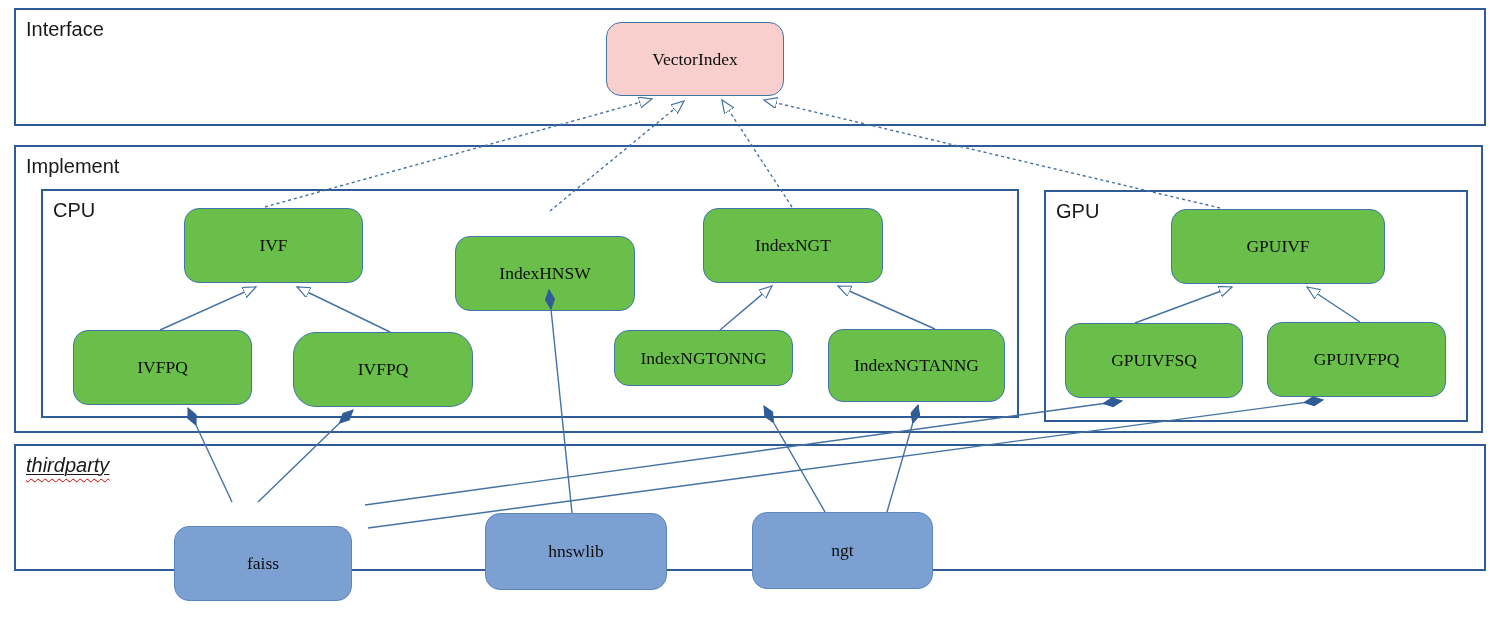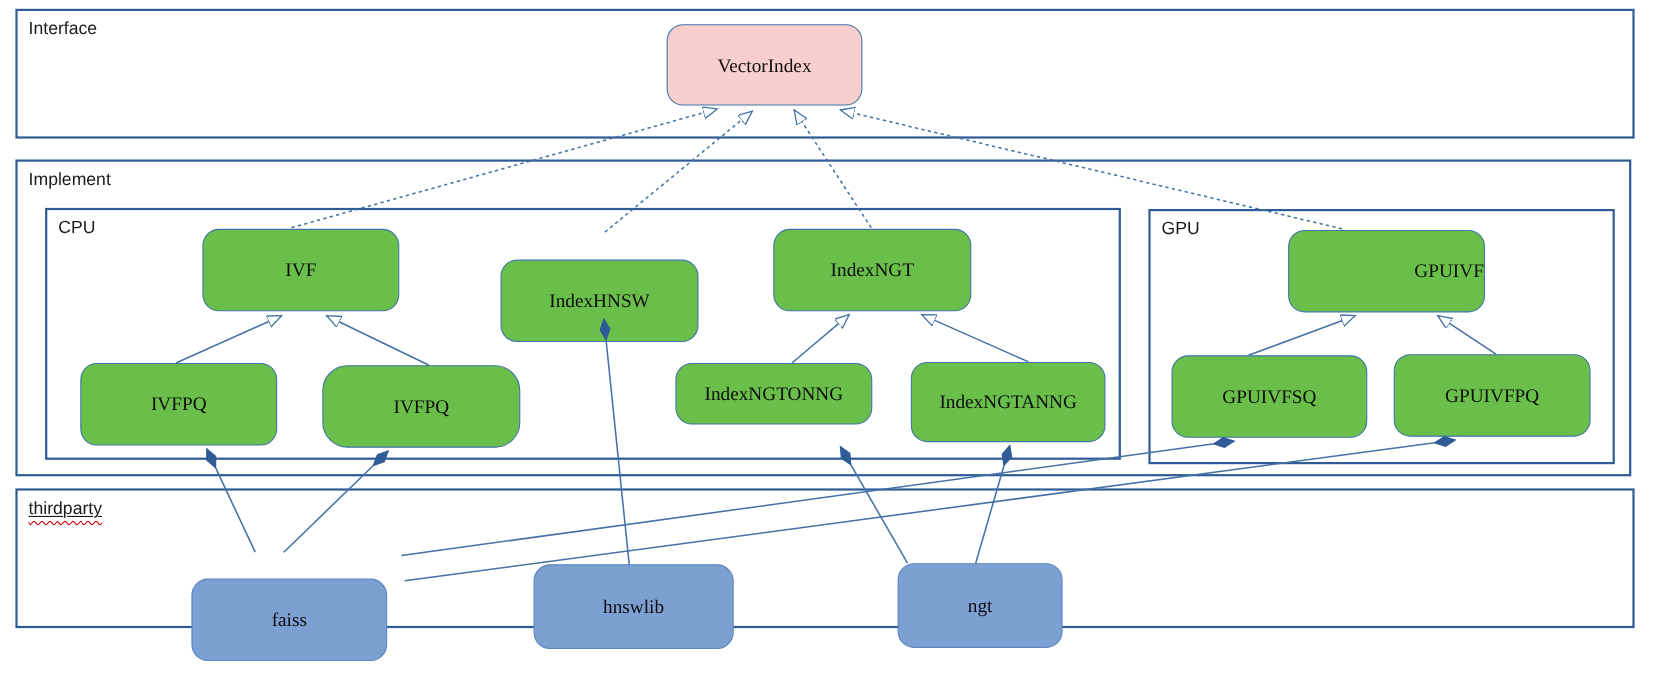--- a/index.html
+++ b/index.html
@@ -5,21 +5,21 @@
   html,body { margin:0; padding:0; background:#ffffff; }
   .stage {
     position:relative; width:1503px; height:628px; background:#ffffff;
     font-family:"Liberation Sans", sans-serif; overflow:hidden;
   }
   .container-box {
     position:absolute; border:2px solid #2f5b96; background:transparent;
     box-sizing:border-box;
   }
   .container-label {
-    position:absolute; left:10px; top:8px; font-size:16px; color:#1a1a1a;
+    position:absolute; left:10px; top:8px; font-size:20px; color:#1a1a1a;
     font-family:"Liberation Sans", sans-serif;
   }
   .tp-wavy { text-decoration: underline wavy #cc0000 1px; text-underline-offset: 6px; }
   .tp-under { text-decoration: underline solid #1a1a1a 1px; text-underline-offset: 2px; }
   .node {
     position:absolute; box-sizing:border-box; border-radius:15px;
     display:flex; align-items:center; justify-content:center;
     font-family:"Liberation Serif", serif; font-size:17.5px; color:#0d0d0d;
     border:1.5px solid #4076a8;
   }
@@ -47,21 +47,21 @@
   </div>
 
   <div class="container-box" style="left:41px; top:189px; width:978px; height:229px;">
     <div class="container-label">CPU</div>
   </div>
 
   <div class="container-box" style="left:1044px; top:190px; width:424px; height:232px;">
     <div class="container-label">GPU</div>
   </div>
 
-  <div class="container-box" style="left:14px; top:444px; width:1472px; height:127px;">
+  <div class="container-box" style="left:14px; top:444px; width:1472px; height:127px;font-style:italic;">
     <div class="container-label">
       <span class="tp-wavy"><span class="tp-under">thirdparty</span></span>
     </div>
   </div>
 
   <div class="node node-pink" style="left:606px; top:22px; width:178px; height:74px;">
     <span>VectorIndex</span>
   </div>
 
   <div class="node node-green" style="left:184px; top:208px; width:179px; height:75px;text-align:right;">
@@ -79,37 +79,37 @@
   <div class="node node-green" style="left:293px; top:332px; width:180px; height:75px;border-radius:23px;">
     <span>IVFPQ</span>
   </div>
   <div class="node node-green" style="left:614px; top:330px; width:179px; height:56px;">
     <span>IndexNGTONNG</span>
   </div>
   <div class="node node-green" style="left:828px; top:329px; width:177px; height:73px;">
     <span>IndexNGTANNG</span>
   </div>
 
-  <div class="node node-green" style="left:1171px; top:209px; width:179px; height:75px;justify-content:flex-end;">
+  <div class="node node-green" style="left:1171px; top:209px; width:214px; height:75px;">
     <span>GPUIVF</span>
   </div>
   <div class="node node-green" style="left:1065px; top:323px; width:178px; height:75px;">
     <span>GPUIVFSQ</span>
   </div>
   <div class="node node-green" style="left:1267px; top:322px; width:179px; height:75px;">
     <span>GPUIVFPQ</span>
   </div>
 
   <div class="node node-blue" style="left:174px; top:502px; width:178px; height:75px;margin-top:24px;">
     <span>faiss</span>
   </div>
   <div class="node node-blue" style="left:485px; top:513px; width:182px; height:77px;justify-content:center;">
     <span>hnswlib</span>
   </div>
-  <div class="node node-blue" style="left:816px; top:512px; width:150px; height:77px;justify-content:center;">
+  <div class="node node-blue" style="left:752px; top:512px; width:181px; height:77px;justify-content:center;">
     <span>ngt</span>
   </div>
 
   <svg class="edges" viewBox="0 0 1503 628">
     <defs>
       <marker id="tri" markerUnits="userSpaceOnUse" markerWidth="15" markerHeight="13" refX="13" refY="5.5" orient="auto">
         <path d="M0,0 L13,5.5 L0,11 Z" fill="#ffffff" stroke="#4472a4" stroke-width="1.2"></path>
       </marker>
       <marker id="dia" markerUnits="userSpaceOnUse" markerWidth="21" markerHeight="11" refX="19" refY="5" orient="auto">
         <path d="M0,5 L9.5,0.5 L19,5 L9.5,9.5 Z" fill="#2f5b96" stroke="#2f5b96"></path>

